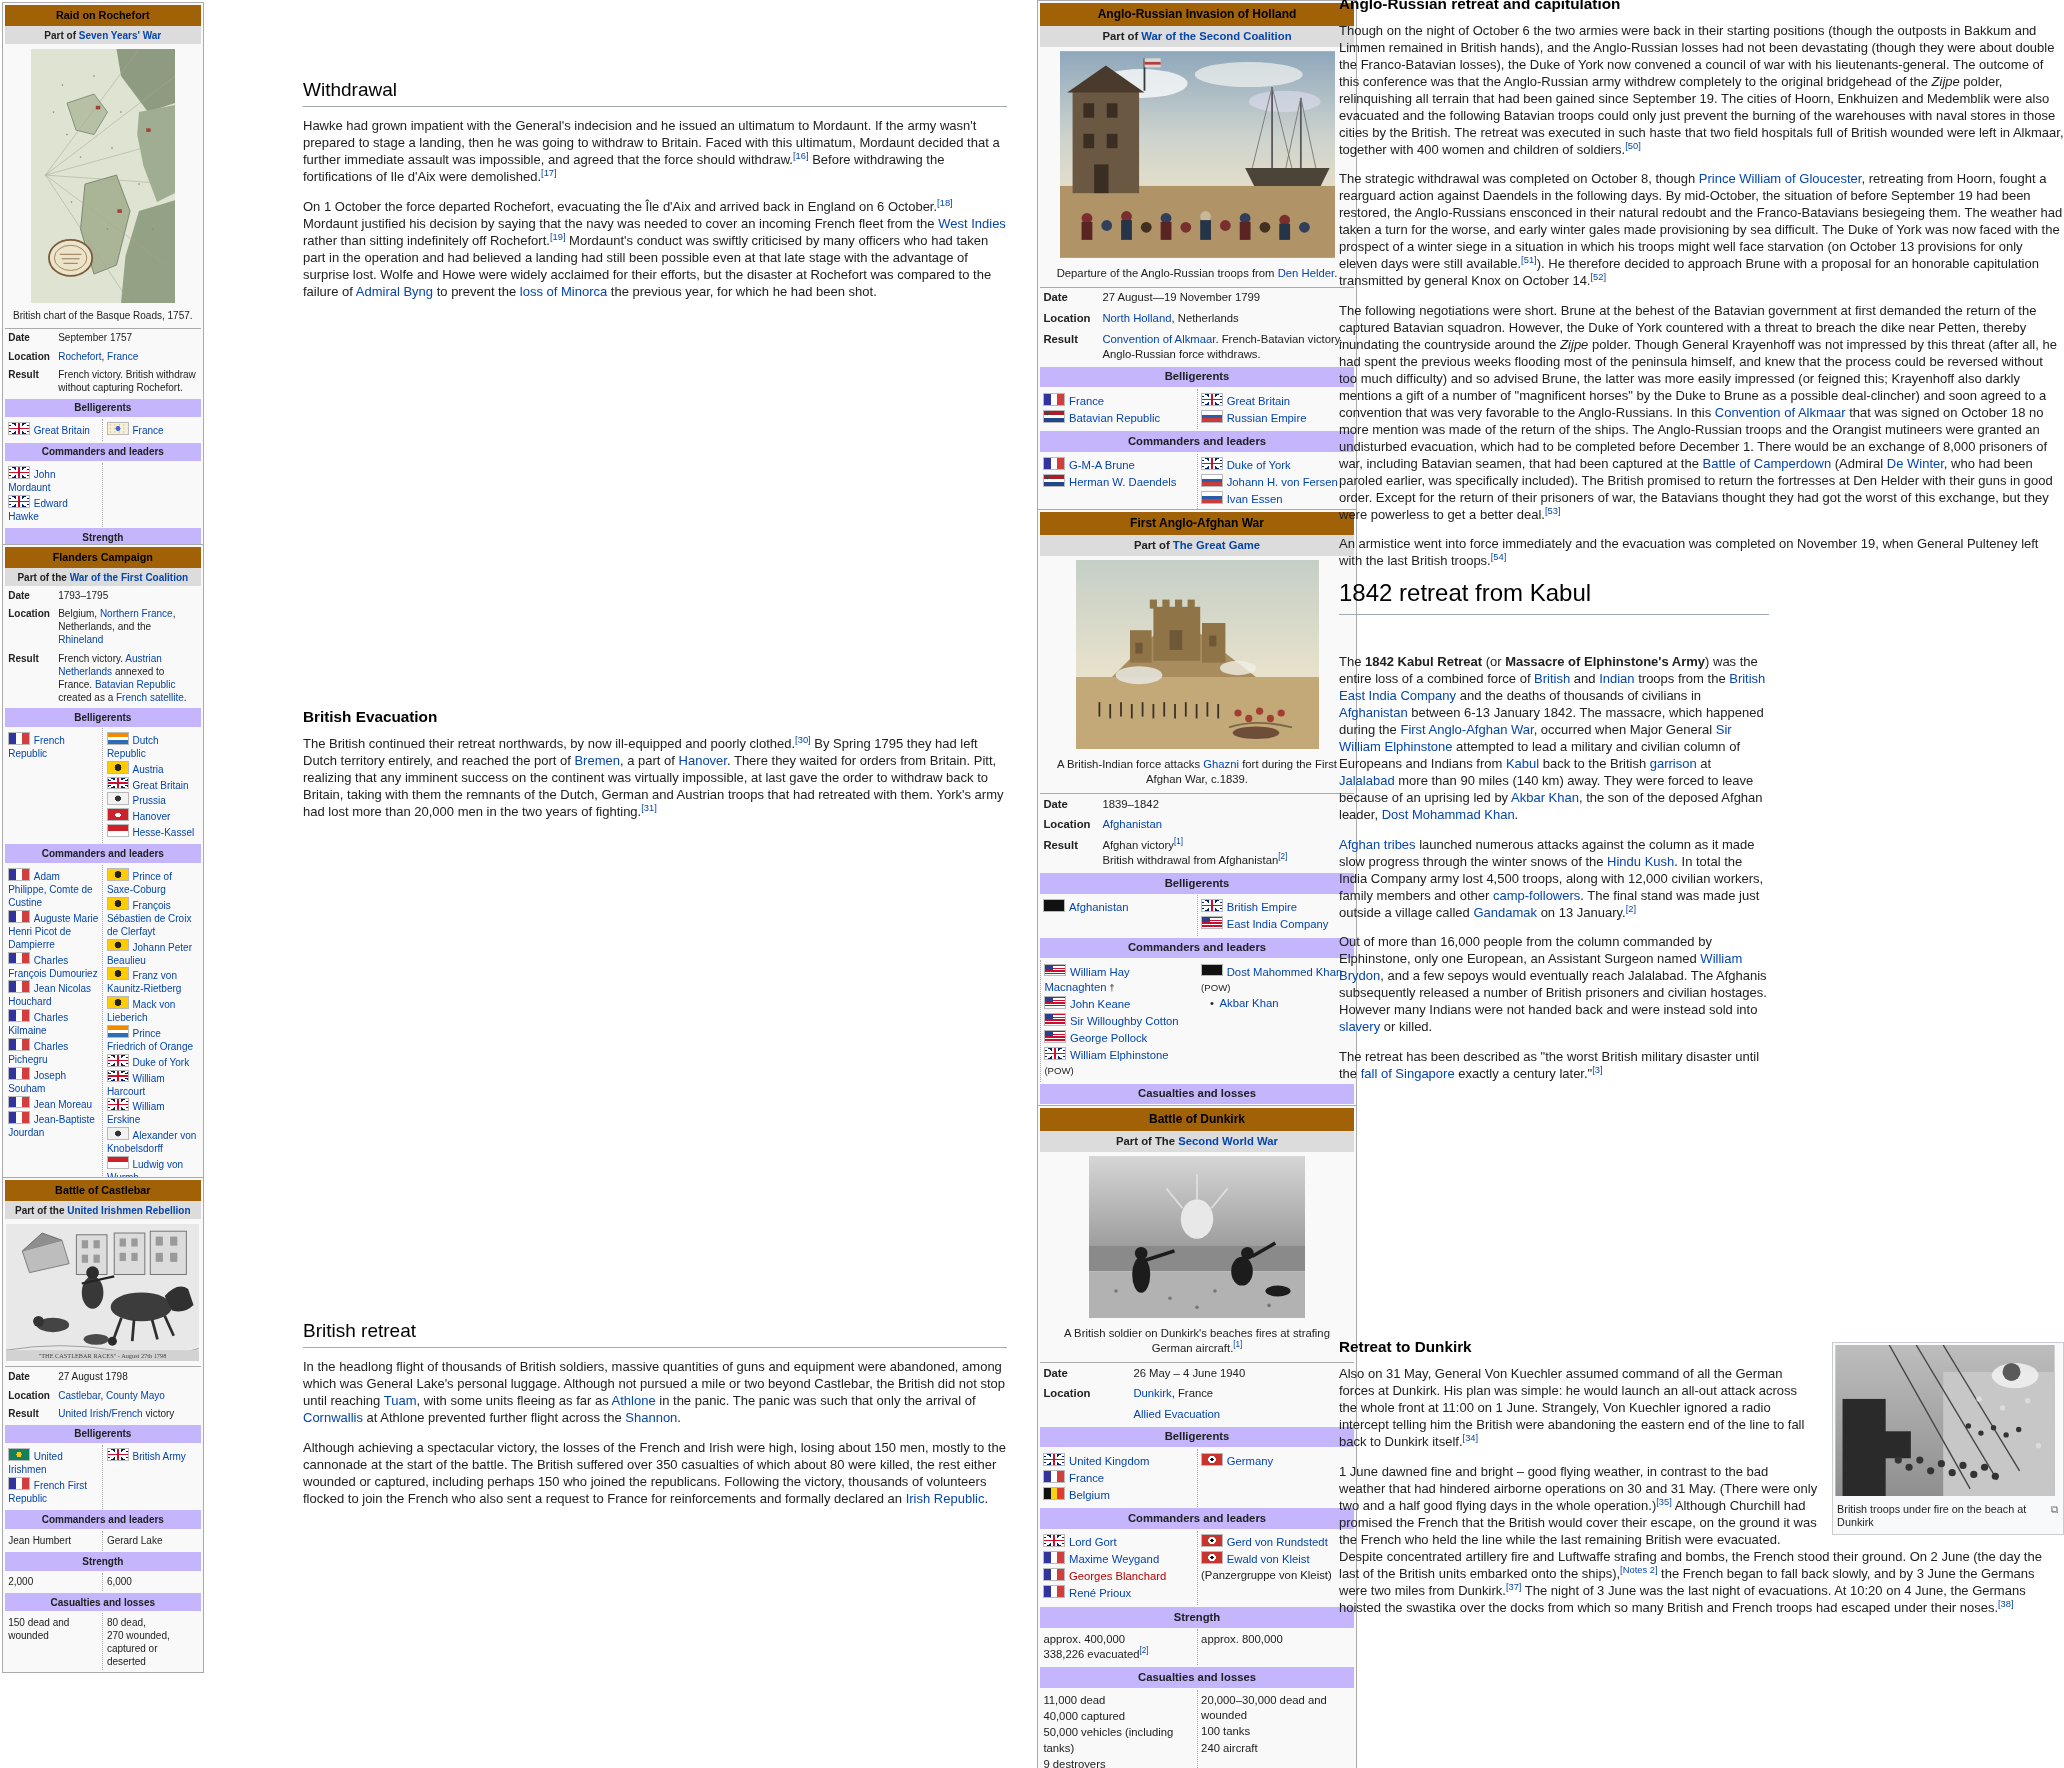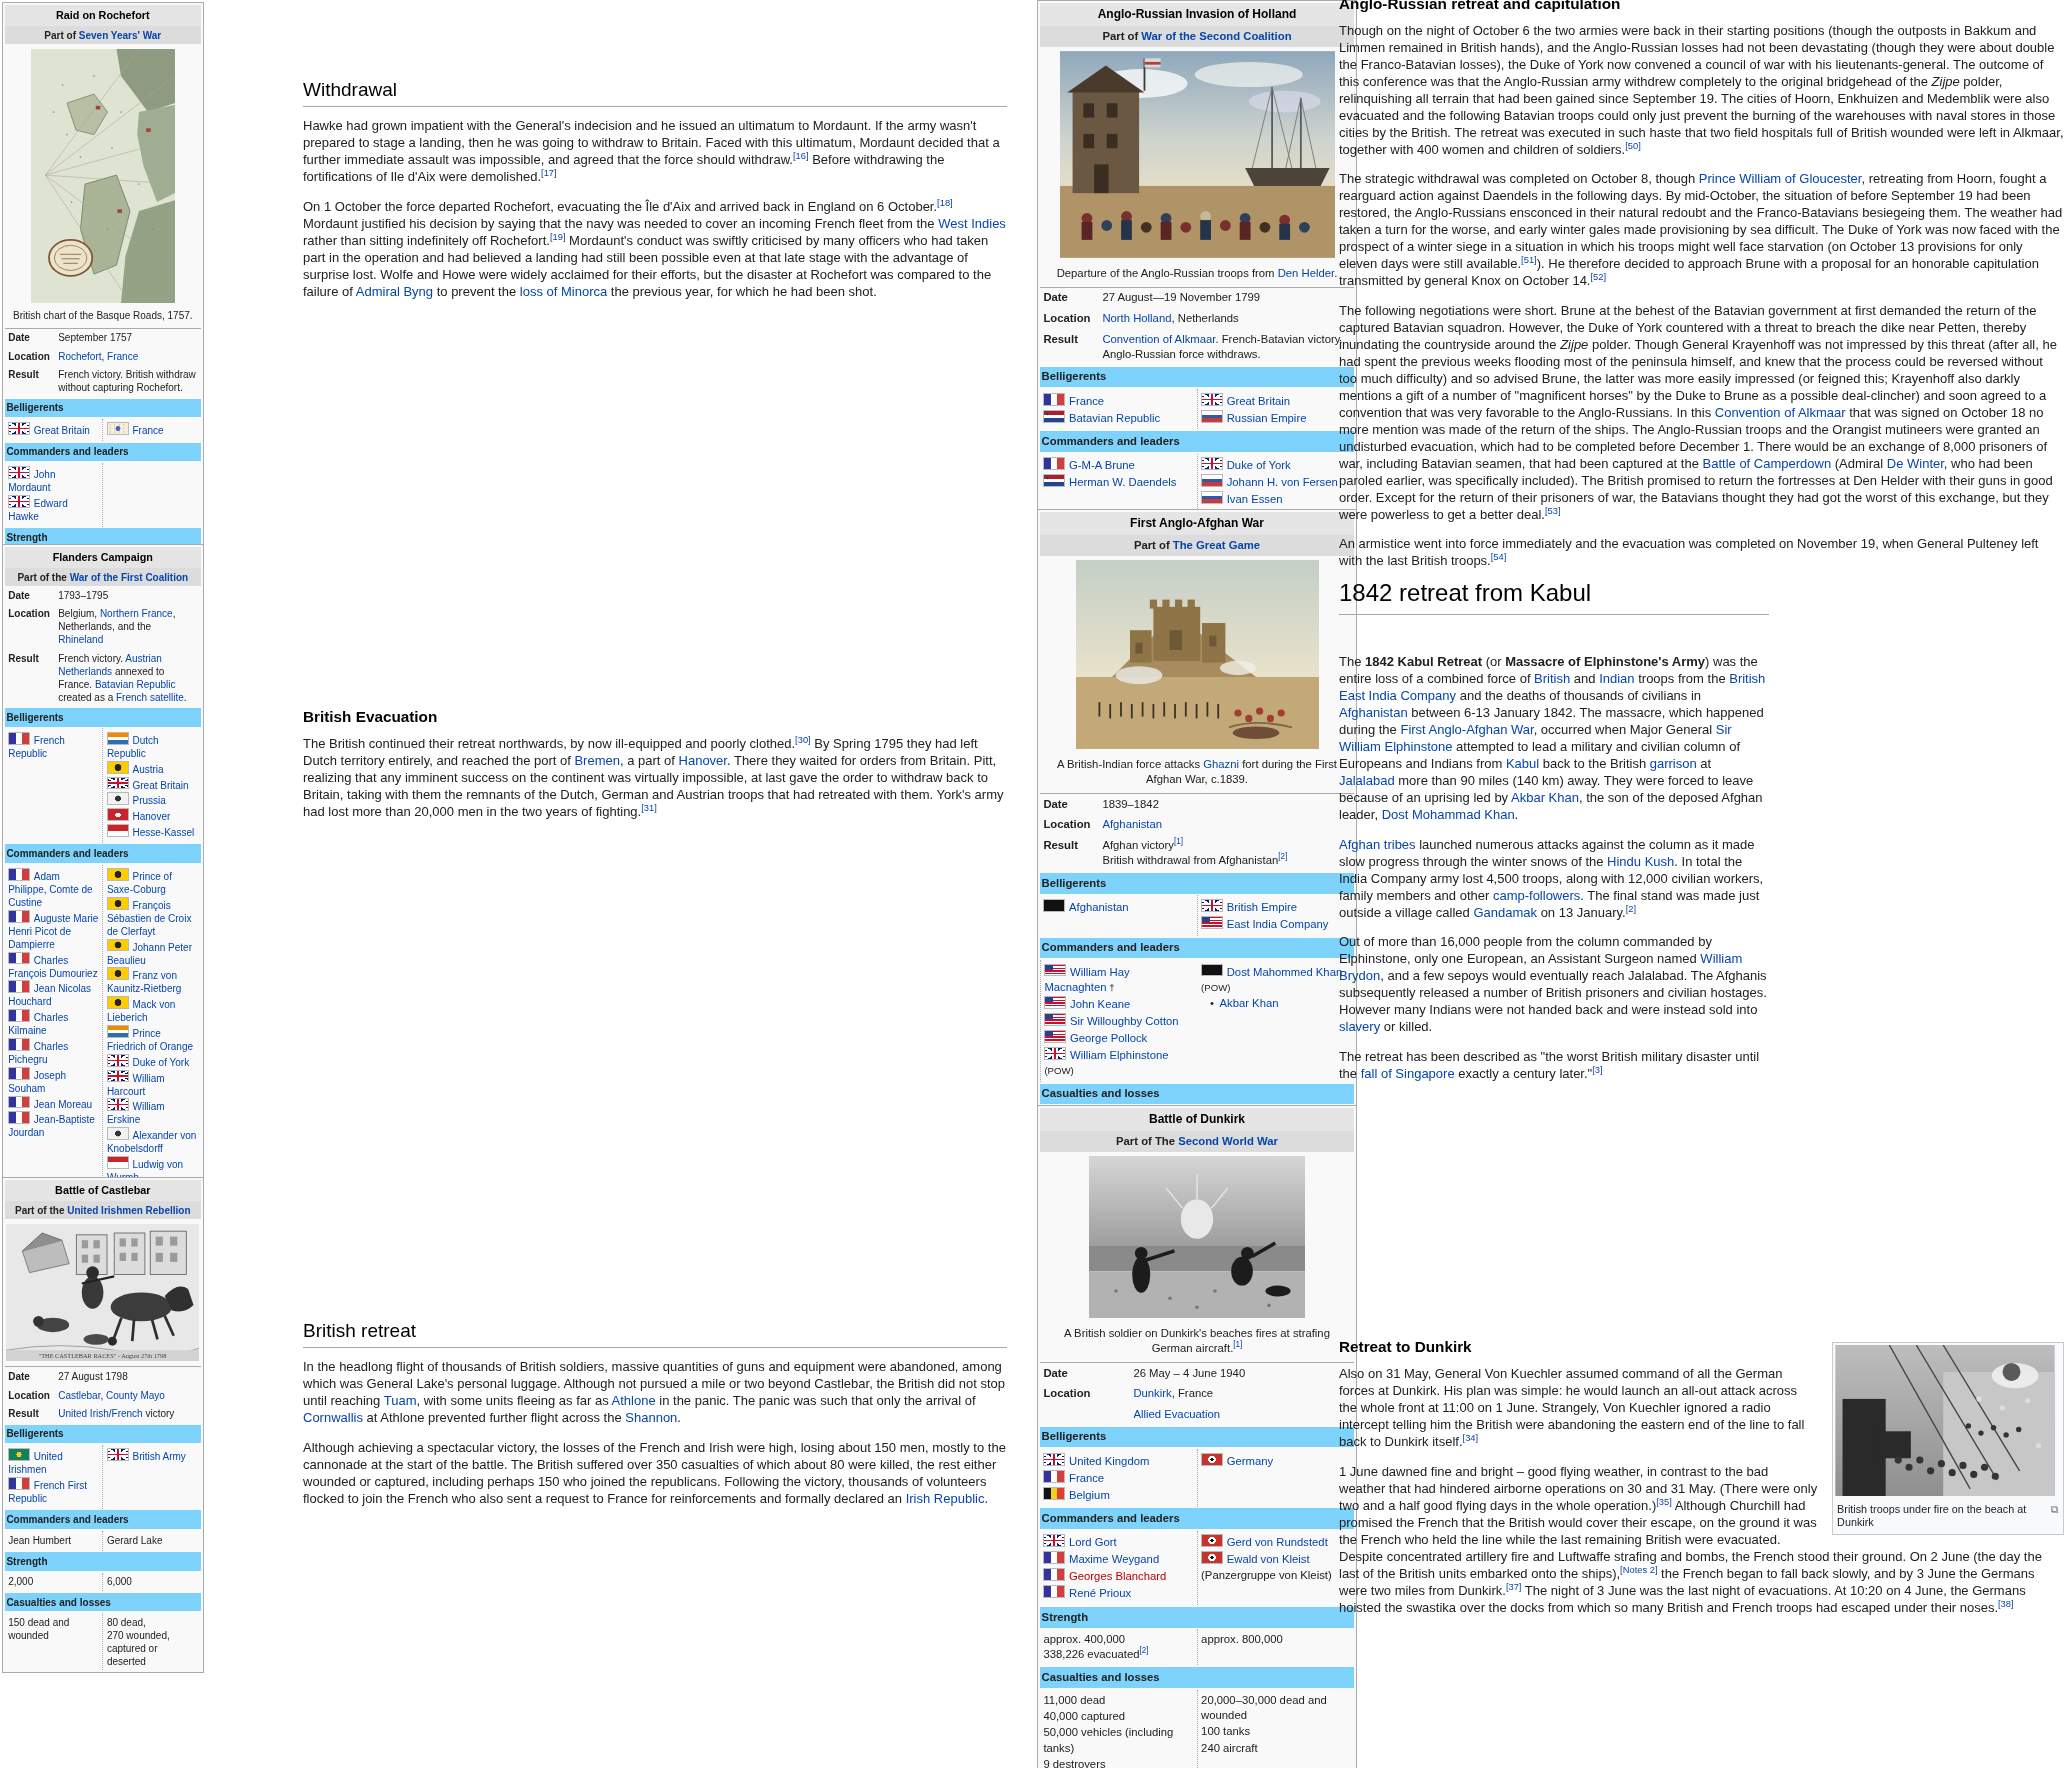--- a/index.html
+++ b/index.html
@@ -15,34 +15,34 @@
   .sg-b{font-weight:700;}
   .sg-i{font-style:italic;}
   .sg-l{color:#0645ad;}
   .sg-rl{color:#ba0000;}
   .sg-r{color:#0645ad;font-size:0.72em;vertical-align:super;line-height:0;}
 
   
   .infobox{position:absolute;border:0.9px solid #aaa;background:#f9f9f9;padding:1.8px;box-sizing:border-box;}
   .ib-left{width:202px;font-size:10px;line-height:1.3;}
   .ib-right{width:320px;font-size:11.3px;line-height:1.35;}
-  .ib-title{background:#e5e5e5;font-weight:700;text-align:center;padding:3.6px 1.8px;color:#000;}
+  .ib-title{background:#a16207;font-weight:700;text-align:center;padding:3.6px 1.8px;color:#000;}
   .ib-left .ib-title{font-size:10.8px;}
   .ib-right .ib-title{font-size:12px;}
   .ib-partof{background:#dcdcdc;text-align:center;padding:2.7px 1.8px;font-weight:bold;}
   .ib-img{text-align:center;padding:4.5px 0 1.8px 0;}
   .ib-img svg{display:inline-block;}
   .ib-caption{text-align:center;padding:1.8px 5.4px 5.4px 5.4px;border-bottom:0.9px solid #aaa;}
   .ib-row{display:flex;padding:2.7px 3.6px;}
   .ib-label{font-weight:700;flex:none;}
   .ib-left .ib-label{width:50px;}
   .ib-right .ib-label{width:59px;}
   .ib-right.lblwide .ib-label{width:90px;}
   .ib-val{flex:1;}
-  .ib-sechead{background:#7dd3fc;font-weight:700;text-align:left;padding:2.7px 1.8px;margin:1.8px 0;}
+  .ib-sechead{background:#c4b5fd;font-weight:700;text-align:center;padding:2.7px 1.8px;margin:1.8px 0;}
   .ib-2col{display:flex;align-items:stretch;}
   .ib-cell{flex:1;padding:2.7px 3.6px;min-width:0;}
   .ib-cell.right{border-left:0.9px dotted #aaa;}
   .fl-item{margin:0.9px 0;}
   .flag{display:inline-block;width:20px;height:10.8px;margin-right:3.6px;vertical-align:-0.9px;border:0.9px solid #b9b9b9;background:#eee;}
   .fl-name{}
   .fl-suffix{font-size:0.85em;color:#202122;}
   .fl-bullet{margin:0 5.4px 0 9px;color:#202122;}
   .cas-line{margin:0.9px 0;}
 

